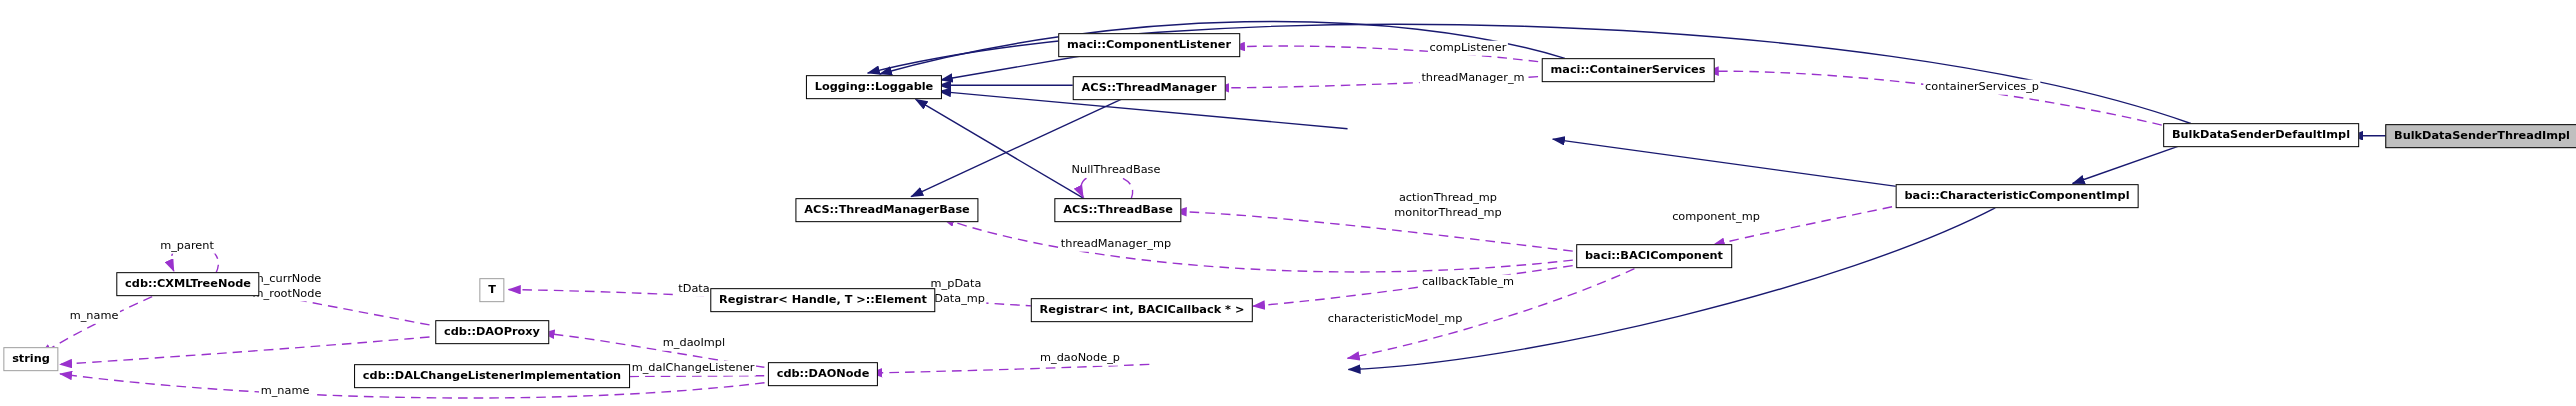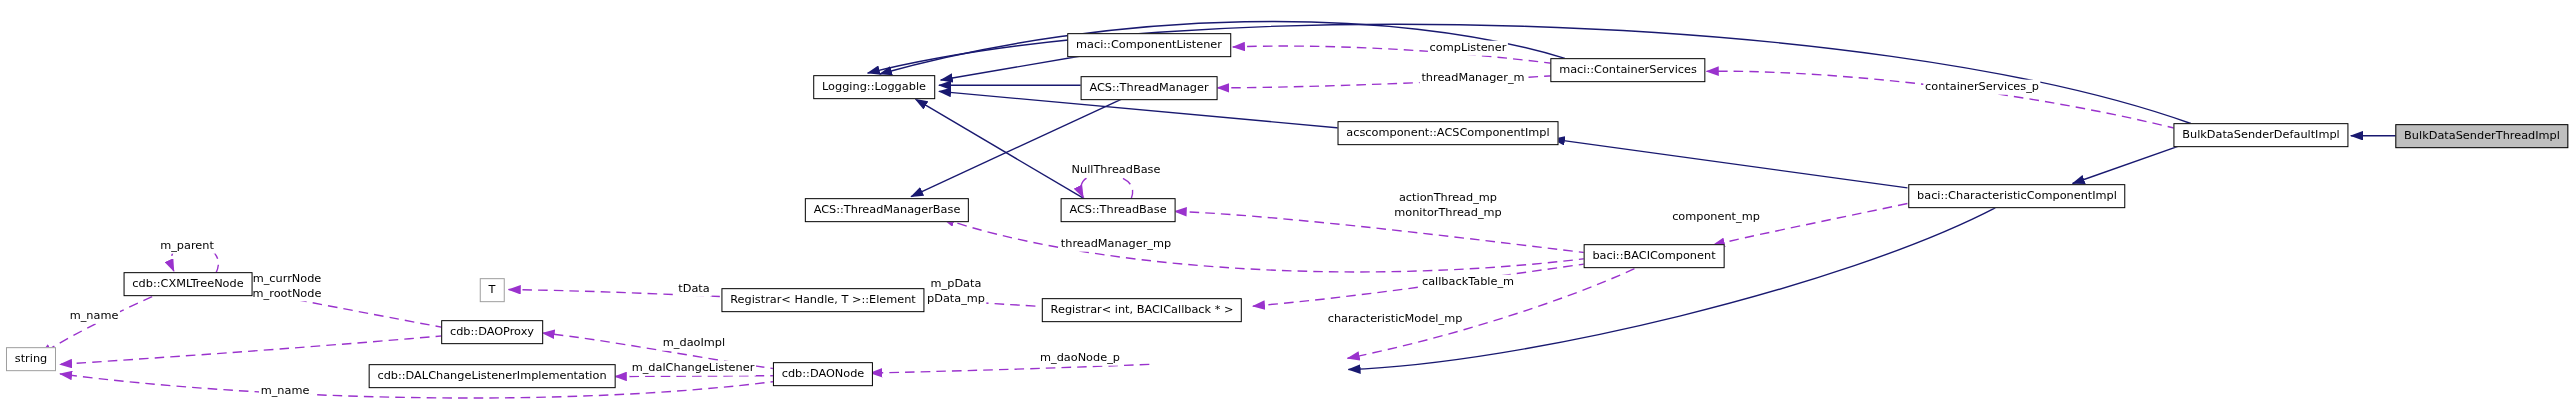--- a/index.html
+++ b/index.html
@@ -15,20 +15,21 @@
     position:absolute;
     transform:translate(-50%,-50%);
     background:#ffffff;
     border:0.9px solid #000000;
     color:#000000;
     font-size:11.3px;
     line-height:1;
     padding:5.2px 7.8px;
     white-space:nowrap;
     z-index:3;
+    font-weight:bold;
   }
   .node.focus{
     background:#bfbfbf;
     border:1.7px solid #000000;
   }
   .node.external{
     border:0.9px solid #9e9e9e;
   }
   .elabel{
     position:absolute;
@@ -114,21 +115,20 @@
   <div class="elabel" style="left:287px;top:287px">m_currNode
 m_rootNode</div>
   <div class="elabel" style="left:187px;top:246px">m_parent</div>
   <div class="elabel" style="left:94px;top:316px">m_name</div>
   <div class="elabel" style="left:285px;top:391px">m_name</div>
 
   <div class="node" style="left:874px;top:87px">Logging::Loggable</div>
   <div class="node" style="left:1149px;top:45px">maci::ComponentListener</div>
   <div class="node" style="left:1149px;top:88px">ACS::ThreadManager</div>
   <div class="node" style="left:1628px;top:70px">maci::ContainerServices</div>
-  <div class="node" style="left:1448px;top:133px">acscomponent::ACSComponentImpl</div>
   <div class="node" style="left:2261px;top:135px">BulkDataSenderDefaultImpl</div>
   <div class="node focus" style="left:2482px;top:136px">BulkDataSenderThreadImpl</div>
   <div class="node" style="left:887px;top:210px">ACS::ThreadManagerBase</div>
   <div class="node" style="left:1118px;top:210px">ACS::ThreadBase</div>
   <div class="node" style="left:2017px;top:196px">baci::CharacteristicComponentImpl</div>
   <div class="node" style="left:1654px;top:256px">baci::BACIComponent</div>
   <div class="node" style="left:188px;top:284px">cdb::CXMLTreeNode</div>
   <div class="node external" style="left:492px;top:290px">T</div>
   <div class="node" style="left:1142px;top:310px">Registrar&lt; int, BACICallback * &gt;</div>
   <div class="node" style="left:823px;top:300px">Registrar&lt; Handle, T &gt;::Element</div>

